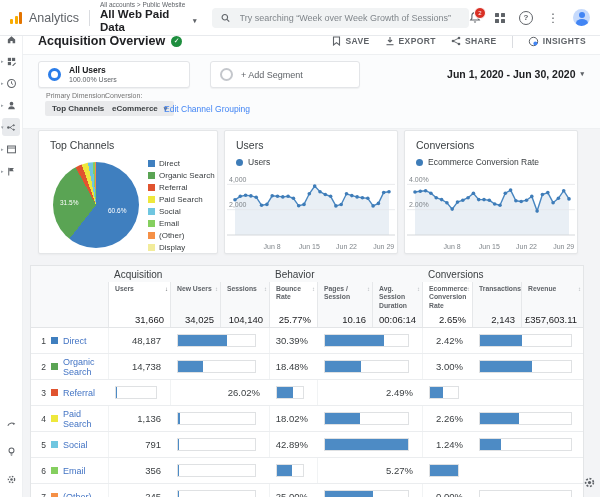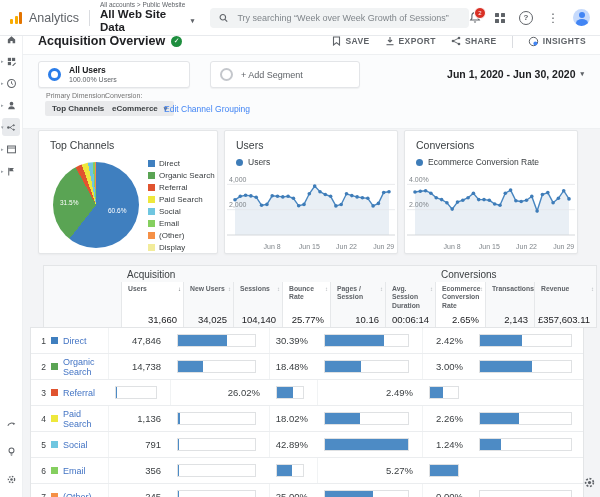--- a/index.html
+++ b/index.html
@@ -81,21 +81,21 @@
   .pl1{left:55px;top:45px;} .pl2{left:7px;top:37px;}
   .legend{position:absolute;left:109px;top:28px;display:flex;flex-direction:column;gap:3px;}
   .lg-item{display:flex;align-items:center;gap:4px;font-size:8px;color:#3c4043;cursor:pointer;}
   .lg-sw{width:7px;height:7px;flex:none;}
   .chart-legend{position:absolute;left:11px;top:26px;display:flex;align-items:center;gap:5px;font-size:8.5px;color:#3c4043;}
   .lg-dot{width:7px;height:7px;border-radius:50%;background:#3e7cb8;flex:none;}
   svg.linechart{position:absolute;left:2px;top:38px;overflow:visible;}
   svg.linechart text{font-family:"Liberation Sans",sans-serif;}
   
   .table-head{position:absolute;left:7px;top:210px;width:554px;background:#f8f9fa;
-              border:1px solid #e3e5e7;box-sizing:border-box;margin-left:13px;}
+              border:1px solid #e3e5e7;box-sizing:border-box;}
   .group-row,.cols-row,.sum-row{display:grid;grid-template-columns:77px 62px 50px 49px 48px 55px 50px 50px 49px 62px;}
   .group-row{height:16px;align-items:center;}
   .group-lbl{font-size:10px;color:#3c4043;padding-left:6px;}
   .g-acq{grid-column:2/5;} .g-beh{grid-column:5/8;} .g-conv{grid-column:8/11;}
   .th{position:relative;border-left:1px solid #e6e8ea;padding:3px 8px 2px 6px;font-size:6.8px;font-weight:700;
       color:#5f6368;min-height:26px;box-sizing:border-box;line-height:1.25;cursor:pointer;}
   .th:first-child{border-left:none;cursor:default;}
   .th.hl{background:#fff;}
   .sort{position:absolute;right:2px;top:4px;font-size:6px;color:#b4b8bc;}
   .sort.active{color:#5f6368;}
@@ -127,21 +127,21 @@
     <span class="ga-logo">
         <i class="b1"></i>
         <i class="b2"></i>
         <i class="b3"></i>
       </span>
     <span class="product-name">Analytics</span>
     <span class="tb-divider"></span>
     <div class="account">
       <span class="breadcrumb">All accounts &gt; Public Website</span>
       <span class="property">
-        <span>All Web Site Data</span>
+        <span>All Web Paid Data</span>
         <span class="caret">▾</span>
       </span>
     </div>
     <div class="searchbar">
       <svg width="10" height="10" viewBox="0 0 10 10">
         <circle cx="4.2" cy="4.2" r="3" fill="none" stroke="#5f6368" stroke-width="1.2"></circle>
         <line x1="6.5" y1="6.5" x2="9" y2="9" stroke="#5f6368" stroke-width="1.2"></line>
       </svg>
       <input type="text" placeholder="Try searching “Week over Week Growth of Sessions”" style="">
     </div>
@@ -457,20 +457,21 @@
           <text x="45.172413793103445" y="80" fill="#80868b" font-size="7" text-anchor="middle">Jun 8</text>
           <text x="82.34482758620689" y="80" fill="#80868b" font-size="7" text-anchor="middle">Jun 15</text>
           <text x="119.51724137931035" y="80" fill="#80868b" font-size="7" text-anchor="middle">Jun 22</text>
           <text x="156.68965517241378" y="80" fill="#80868b" font-size="7" text-anchor="middle">Jun 29</text>
         </svg>
     </div>
 
     <div class="table-head">
       <div class="group-row">
         <span class="group-lbl g-acq">Acquisition</span>
+        <span class="group-lbl g-beh">Behavior</span>
         <span class="group-lbl g-conv">Conversions</span>
       </div>
       <div class="cols-row">
         <div class="th"></div>
         <div class="th hl"><span>Users</span><span class="sort active">↓</span></div>
         <div class="th"><span>New Users</span><span class="sort">↕</span></div>
         <div class="th"><span>Sessions</span><span class="sort">↕</span></div>
         <div class="th hl"><span>Bounce Rate</span><span class="sort">↕</span></div>
         <div class="th"><span>Pages / Session</span><span class="sort">↕</span></div>
         <div class="th"><span>Avg. Session Duration</span><span class="sort">↕</span></div>
@@ -492,21 +493,21 @@
       </div>
     </div>
 
     <div class="table-rows">
         <div class="row">
           <div class="cell-label">
             <div class="rank">1</div>
             <div class="sw" style="background: rgb(63, 127, 191);"></div>
             <div class="chname">Direct</div>
           </div>
-          <div class="num">47,846</div>
+          <div class="num">48,187</div>
           <div class="barcell">
             <div class="track">
               <div class="fill" style="width: 63.6%;"></div>
             </div>
           </div>
           <div class="num">30.39%</div>
           <div class="barcell">
             <div class="track">
               <div class="fill" style="width: 70.9%;"></div>
             </div>

